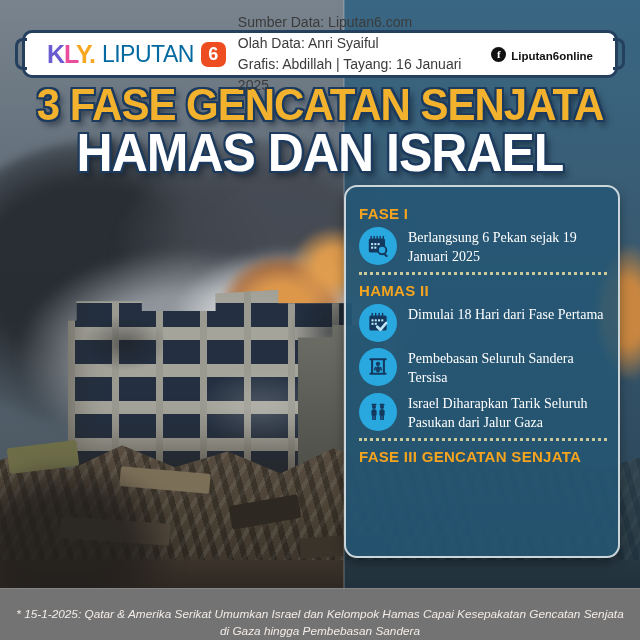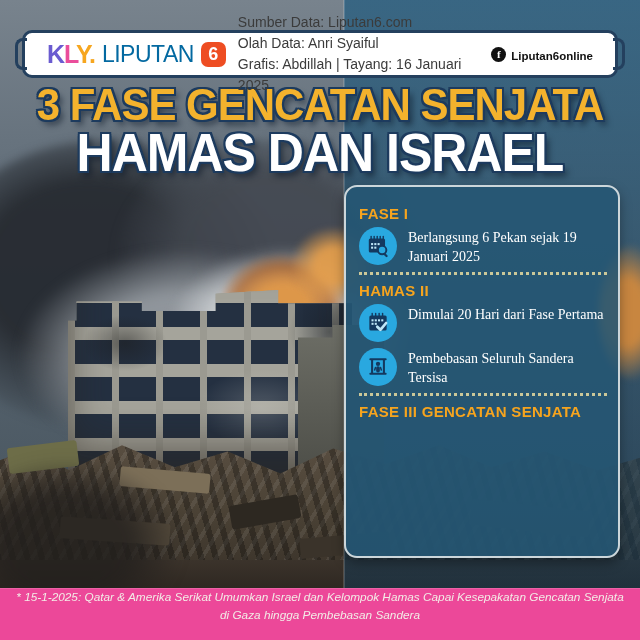--- a/index.html
+++ b/index.html
@@ -97,22 +97,22 @@
     box-shadow:0 5px 12px rgba(0,0,0,.35);
   }
   .phase-label{color:#f6a41e;font-weight:800;font-size:15px;letter-spacing:.3px;margin:2px 0 5px;}
   .item{display:flex;align-items:flex-start;gap:11px;margin-bottom:6px;font-family:Liberation Serif, serif;}
   .badge{width:38px;height:38px;border-radius:50%;background:#29a8e0;flex-shrink:0;
     display:flex;align-items:center;justify-content:center;}
   .badge svg{display:block;}
   .item p{margin:1px 0 0;font-size:14px;line-height:1.36;color:#fff;}
   .sep{border-top:3px dotted rgba(233,220,160,.85);margin:4px 0 7px;}
   
-  .footnote{position:absolute;left:0;right:0;top:588px;height:52px;background:#ec4899;z-index:30;
-    border-top:1px solid rgba(255,255,255,.14);display:flex;align-items:flex-start;justify-content:center;}
+  .footnote{position:absolute;left:0;right:0;top:588px;height:52px;background:#737373;z-index:30;
+    border-top:1px solid rgba(255,255,255,.14);display:flex;align-items:flex-end;justify-content:center;}
   .footnote p{margin:0;max-width:618px;text-align:center;color:#f3ece7;font-style:italic;
     font-size:11.8px;line-height:1.5;font-weight:400;}
 </style>
 </head>
 <body>
 
 <div class="canvas">
 
   <div class="bg">
     <div class="sky"></div>
@@ -210,37 +210,54 @@
             </g>
             <g fill="#14395f">
               <rect x="6" y="2.6" width="1.3" height="3.4" rx=".6"></rect>
                 <rect x="9.2" y="2.6" width="1.3" height="3.4" rx=".6"></rect>
                 <rect x="12.4" y="2.6" width="1.3" height="3.4" rx=".6"></rect>
                 <rect x="15.6" y="2.6" width="1.3" height="3.4" rx=".6"></rect>
             </g>
             <path d="M11.3 15.4l2.9 2.9 5.3-6.3" fill="none" stroke="#bfe6f7" stroke-width="2.5" stroke-linecap="round" stroke-linejoin="round"></path>
           </svg>
         </span>
-        <p>Dimulai 20 Hari dari Fase Pertama</p>
+        <p>Dimulai 18 Hari dari Fase Pertama</p>
       </div>
       <div class="item">
         <span class="badge">
           <svg viewBox="0 0 24 24" width="26" height="26" fill="#14395f">
             <rect x="4" y="4" width="16" height="1.8" rx=".9"></rect>
             <rect x="4" y="17.4" width="16" height="1.8" rx=".9"></rect>
             <rect x="5.6" y="4.6" width="1.9" height="13.6"></rect>
             <rect x="16.5" y="4.6" width="1.9" height="13.6"></rect>
             <circle cx="12" cy="9.1" r="2"></circle>
             <rect x="10.3" y="11.4" width="3.4" height="5.6" rx="1.5"></rect>
             <rect x="8.6" y="11.7" width="1.4" height="3.8" rx=".7" transform="rotate(18 9.3 13.6)"></rect>
             <rect x="14" y="11.7" width="1.4" height="3.8" rx=".7" transform="rotate(-18 14.7 13.6)"></rect>
           </svg>
         </span>
         <p>Pembebasan Seluruh Sandera Tersisa</p>
       </div>
+      <div class="item">
+        <span class="badge">
+          <svg viewBox="0 0 24 24" width="26" height="26" fill="#14395f">
+            <rect x="6" y="4.4" width="4.6" height="1.5" rx=".6"></rect>
+            <circle cx="8.3" cy="7.4" r="1.9"></circle>
+            <rect x="5.9" y="9.5" width="4.8" height="6.3" rx="1.7"></rect>
+            <rect x="6.6" y="15.6" width="1.5" height="3.8"></rect>
+            <rect x="8.6" y="15.6" width="1.5" height="3.8"></rect>
+            <rect x="13.4" y="4.4" width="4.6" height="1.5" rx=".6"></rect>
+            <circle cx="15.7" cy="7.4" r="1.9"></circle>
+            <rect x="13.3" y="9.5" width="4.8" height="6.3" rx="1.7"></rect>
+            <rect x="14" y="15.6" width="1.5" height="3.8"></rect>
+            <rect x="16" y="15.6" width="1.5" height="3.8"></rect>
+          </svg>
+        </span>
+        <p>Israel Diharapkan Tarik Seluruh Pasukan dari Jalur Gaza</p>
+      </div>
     </div>
 
     <div class="sep"></div>
 
     <div class="phase">
       <div class="phase-label">FASE III GENCATAN SENJATA</div>
 
     </div>
 
   </section>

